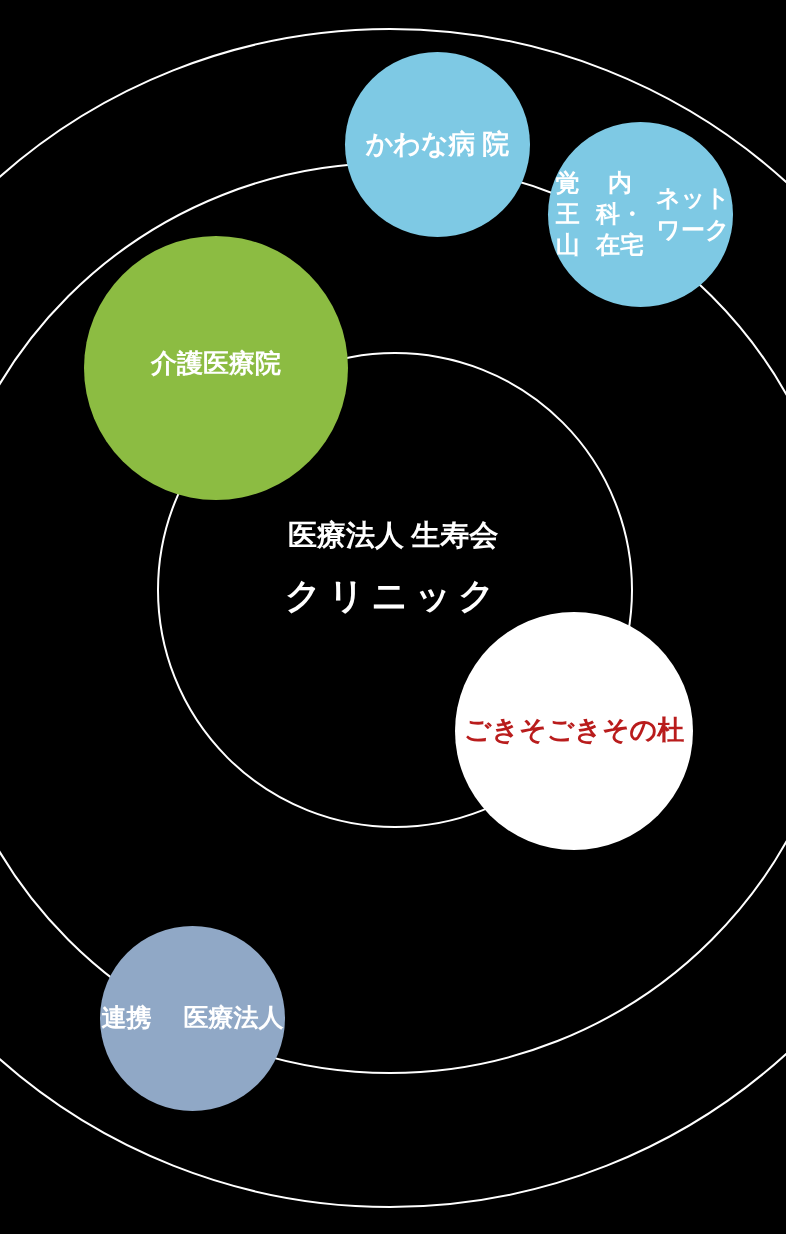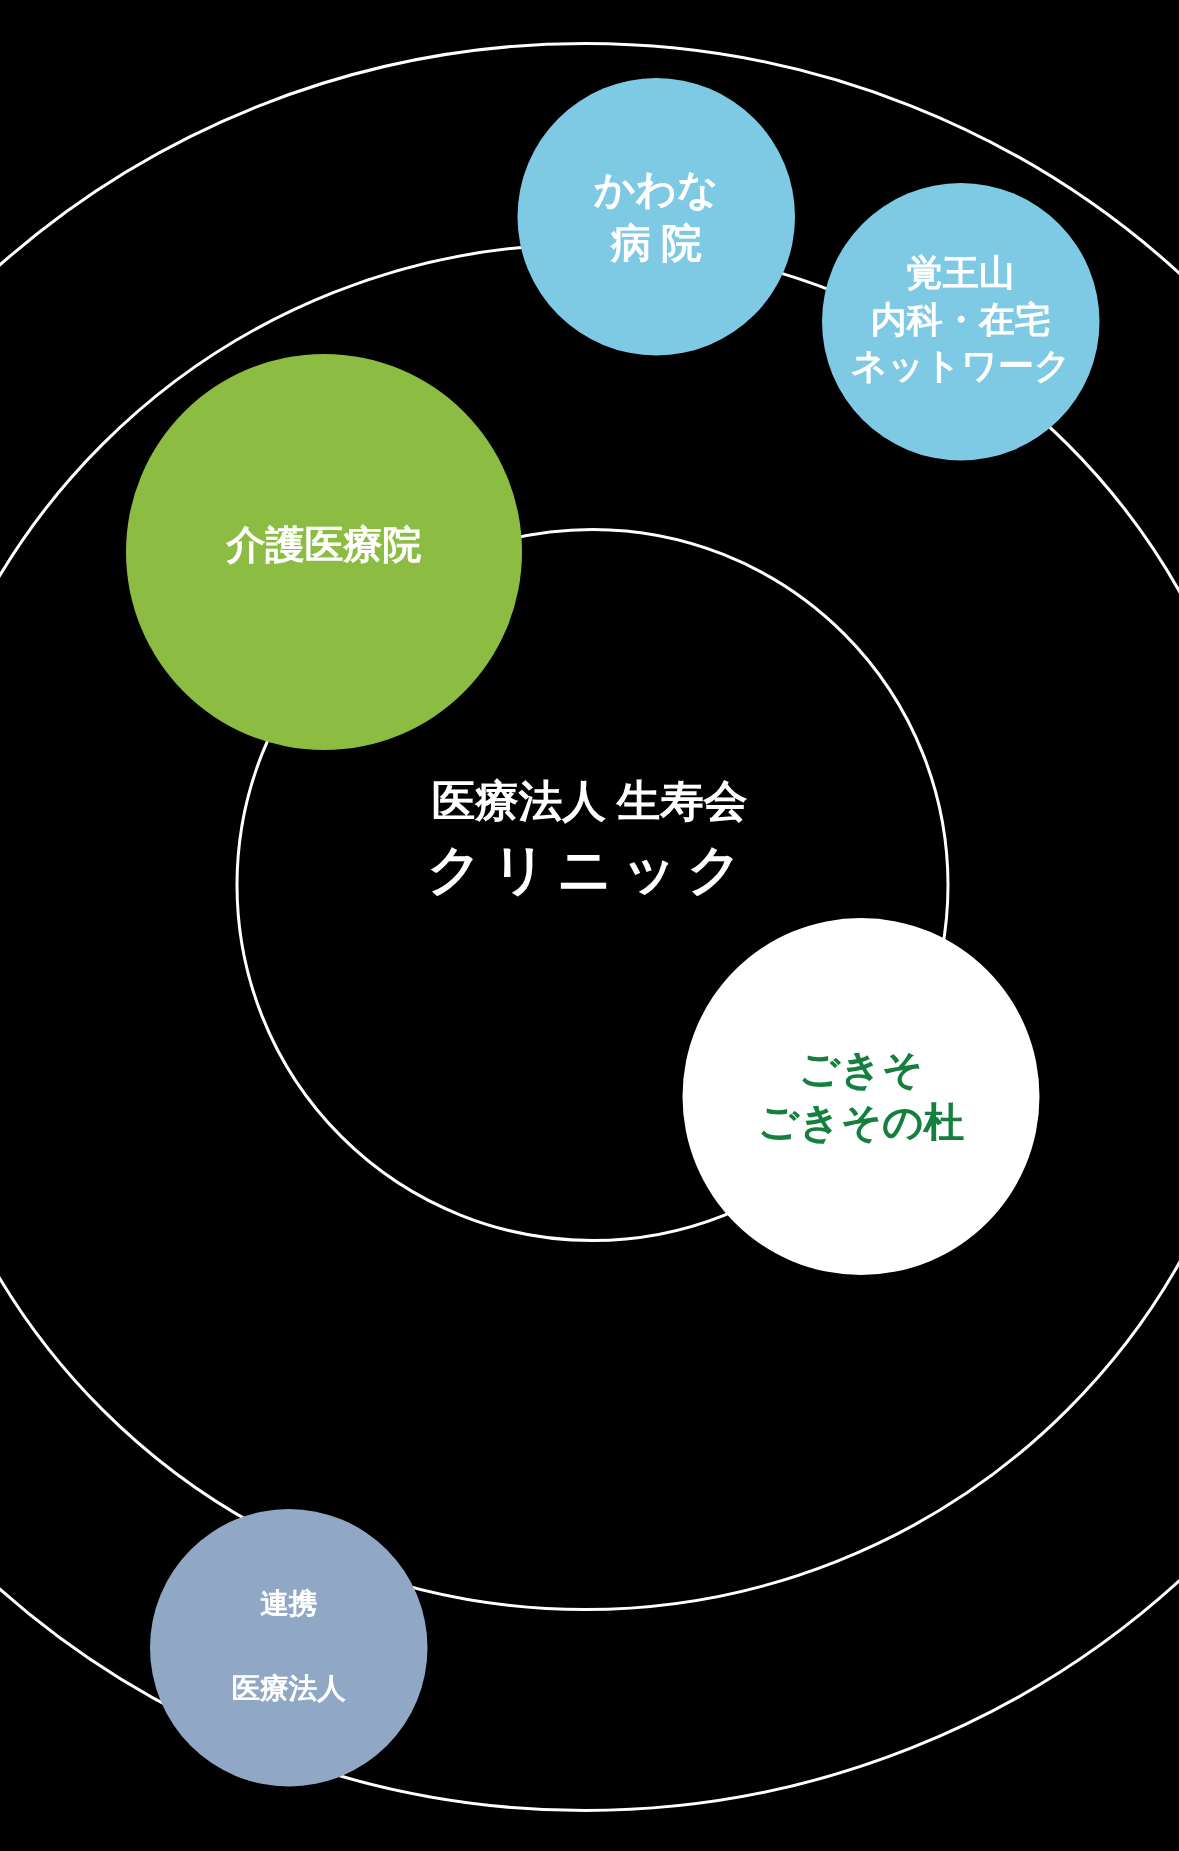--- a/index.html
+++ b/index.html
@@ -20,53 +20,53 @@
   }
   .ring-outer  { left: -200px; top: 28px;  width: 1180px; height: 1180px; }
   .ring-middle { left: -66px;  top: 162px; width: 912px;  height: 912px; }
   .ring-inner  { left: 157px;  top: 352px; width: 476px;  height: 476px; }
 
   
   .node {
     position: absolute;
     border-radius: 50%;
     display: flex;
-    flex-direction: column;
+    flex-direction: row;
     align-items: center;
     justify-content: center;
     text-align: center;
     font-weight: bold;
     z-index: 2;
     line-height: 1.3;
   }
   .node-kawana   { left: 345px; top: 52px;  width: 185px; height: 185px; font-size: 27px; }
   .node-kakuozan { left: 548px; top: 122px; width: 185px; height: 185px; font-size: 24px; }
   .node-mori     { left: 84px;  top: 236px; width: 264px; height: 264px; }
   .node-kidney   { left: 455px; top: 612px; width: 238px; height: 238px; font-size: 27px; }
-  .node-dental   { left: 100px; top: 1006px; width: 185px; height: 185px; font-size: 19px; gap: 32px; }
+  .node-dental   { left: 100px; top: 926px; width: 185px; height: 185px; font-size: 25px; gap: 32px; }
 
   .node-line { display: block; }
   .line-small { font-size: 26px; margin-bottom: 8px; }
   .line-large { font-size: 32px; }
 
   
   .center-title {
     position: absolute;
     left: 0;
     right: 0;
     top: 518px;
     text-align: center;
     z-index: 2;
     font-weight: bold;
   }
   .center-title .title-line1 {
     display: block;
     font-size: 29px;
     line-height: 1.2;
-    margin-bottom: 8px;
+    margin-bottom: 24px;
   }
   .center-title .title-line2 {
     display: block;
     font-size: 36px;
     letter-spacing: 0.18em;
     line-height: 1.1;
   }
 </style>
 </head>
 <body>
@@ -88,21 +88,21 @@
 <div class="node node-kakuozan" style="background-color: rgb(126, 201, 228); color: rgb(255, 255, 255);">
   <span class="node-line">覚王山</span>
   <span class="node-line">内科・在宅</span>
   <span class="node-line">ネットワーク</span>
 </div>
 
 <div class="node node-mori" style="background-color: rgb(140, 188, 66); color: rgb(255, 255, 255);">
   <span class="node-line line-small">介護医療院</span>
 </div>
 
-<div class="node node-kidney" style="background-color: rgb(255, 255, 255); color: #15803d;">
+<div class="node node-kidney" style="background-color: rgb(255, 255, 255); color: #b91c1c;">
   <span class="node-line">ごきそ</span>
   <span class="node-line">ごきその杜</span>
 </div>
 
 <div class="node node-dental" style="background-color: rgb(144, 168, 198); color: rgb(255, 255, 255);">
   <span class="node-line">連携</span>
   <span class="node-line">医療法人</span>
 </div>
 
 </body></html>

